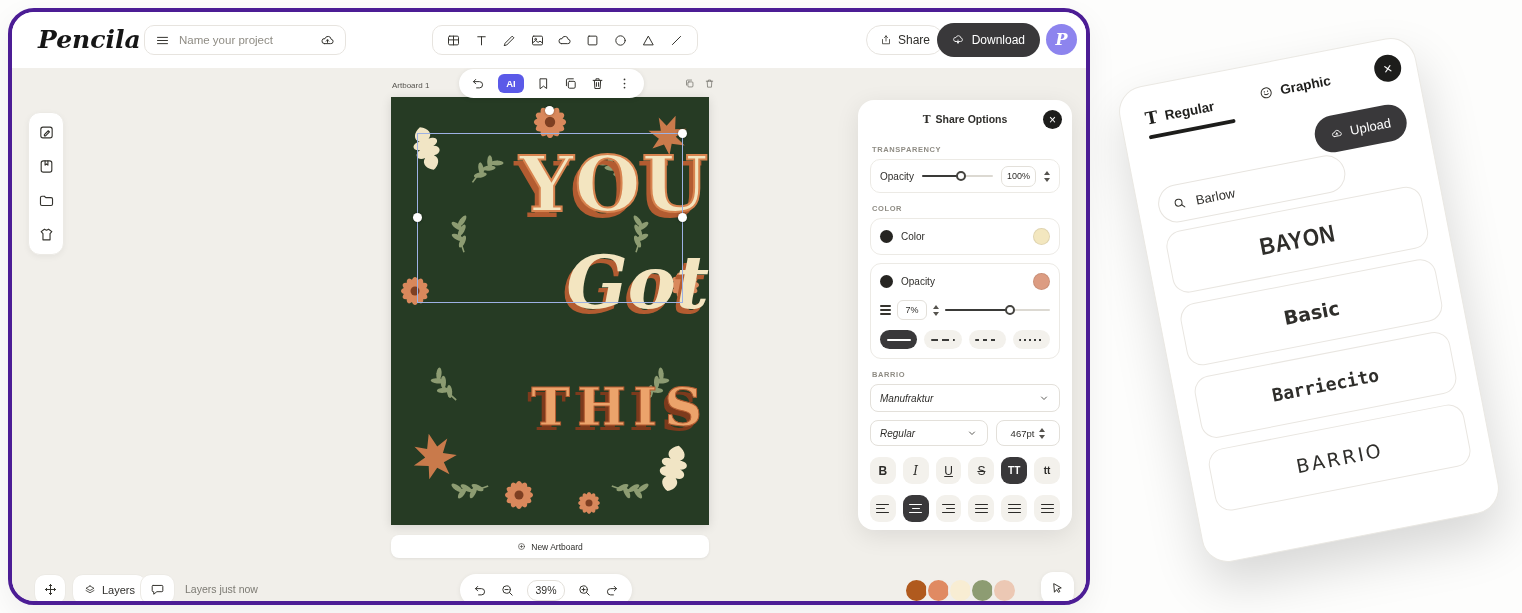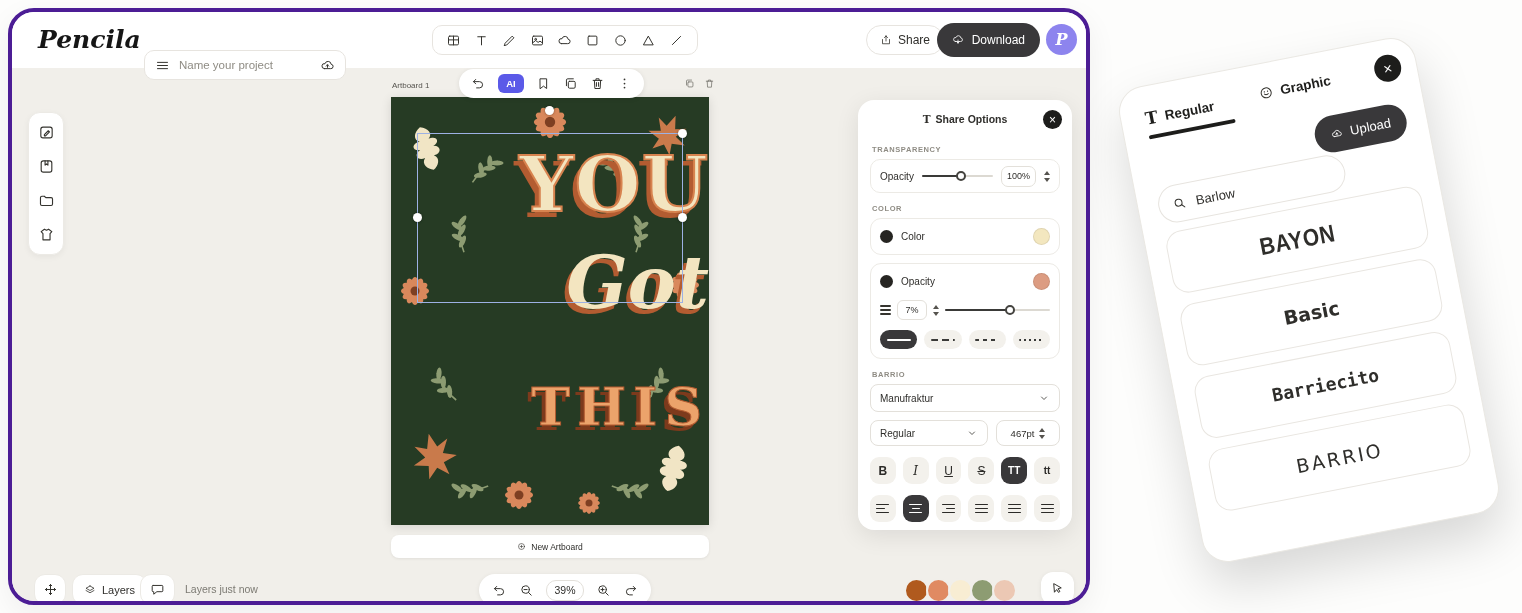--- a/index.html
+++ b/index.html
@@ -18,21 +18,21 @@
   
   .app-window { position:absolute; left:8px; top:8px; width:1082px; height:597px;
     background:#fff; border:4px solid #4c1d95; border-radius:26px; overflow:hidden;
     box-shadow:0 10px 30px rgba(0,0,0,.06); }
 
   .topbar { position:absolute; left:0; top:0; right:0; height:56px; background:#fff; z-index:6; }
   .logo { position:absolute; left:26px; top:13px; font-family:"DejaVu Serif", serif;
     font-style:italic; font-weight:bold; font-size:25px; color:#161616; }
   .project-field { position:absolute; left:132px; top:13px; width:202px; height:30px;
     border:1px solid #e7e4df; border-radius:10px; background:#fff;
-    display:flex; align-items:center; gap:9px; padding:0 10px;margin-top:25px; }
+    display:flex; align-items:center; gap:9px; padding:0 10px; }
   .project-field input { flex:1; border:none; outline:none; background:transparent;
     font-size:11.5px; color:#3a3a38; font-family:inherit; min-width:0; }
   input::placeholder { color:#8f8c84; }
 
   .shape-toolbar { position:absolute; left:420px; top:13px; width:266px; height:30px;
     border:1px solid #e7e4df; border-radius:10px; background:#fff;
     display:flex; align-items:center; justify-content:space-evenly; }
   .icon-btn { display:flex; align-items:center; justify-content:center; cursor:pointer; }
 
   .share-btn { position:absolute; right:142px; top:13px; height:30px; padding:0 13px;
@@ -89,21 +89,21 @@
   .corner-tool, .comment-btn { position:absolute; top:506px; width:32px; height:31px;
     background:#fff; border:1px solid #eceae5; border-radius:11px;
     display:flex; align-items:center; justify-content:center; cursor:pointer; }
   .corner-tool { left:22px; }
   .comment-btn { left:128px; width:35px; }
   .layers-btn { position:absolute; left:60px; top:506px; height:31px; padding:0 11px;
     background:#fff; border:1px solid #eceae5; border-radius:11px;
     display:flex; align-items:center; gap:6px; font-size:11px; cursor:pointer; }
   .saved-text { position:absolute; left:173px; top:515px; font-size:10.5px; color:#7c7a73; }
 
-  .zoom-bar { position:absolute; left:467px; top:506px; height:32px; padding:0 13px;
+  .zoom-bar { position:absolute; left:448px; top:506px; height:32px; padding:0 13px;
     background:#fff; border-radius:16px; box-shadow:0 1px 5px rgba(0,0,0,.07);
     display:flex; align-items:center; gap:12px; }
   .zoom-level { min-width:38px; height:21px; border:1px solid #e3e0da; border-radius:10px;
     display:flex; align-items:center; justify-content:center; font-size:10.5px; cursor:pointer; }
 
   .palette { position:absolute; left:892px; top:510px; display:flex; }
   .swatch { width:25px; height:25px; border-radius:50%; border:2px solid #f1efea;
     margin-left:-3px; cursor:pointer; }
   .swatch:first-child { margin-left:0; }
   .picker-btn { position:absolute; left:1029px; top:504px; width:33px; height:33px;
@@ -148,21 +148,21 @@
   .dash-row { display:flex; gap:7px; margin-top:10px; }
   .dash-btn { flex:1; height:19px; border-radius:10px; background:#f3f1ec;
     display:flex; align-items:center; justify-content:center; cursor:pointer; }
   .dash-btn.sel { background:#39383a; }
   .dl { height:2px; width:24px; border-radius:1px; }
   .dl.solid { background:#fff; }
   .dl.d1 { background:repeating-linear-gradient(90deg,#3a3a38 0 7px,transparent 7px 11px); }
   .dl.d2 { background:repeating-linear-gradient(90deg,#3a3a38 0 4px,transparent 4px 8px); }
   .dl.d3 { background:repeating-linear-gradient(90deg,#3a3a38 0 2px,transparent 2px 5px); }
   .select { border:1px solid #e3e0da; border-radius:8px; height:28px; padding:0 9px;
-    display:flex; align-items:center; justify-content:space-between; font-size:10px; cursor:pointer; }
+    display:flex; align-items:center; justify-content:space-between; font-size:10px; cursor:pointer;font-style:italic; }
   .fmt-row2 { display:flex; gap:8px; margin-top:8px; }
   .weight-select { flex:1; height:26px; }
   .size-box { width:64px; height:26px; border:1px solid #e3e0da; border-radius:8px;
     display:flex; align-items:center; justify-content:center; gap:5px; font-size:9.5px; }
   .style-row, .align-row { display:flex; gap:7px; margin-top:11px; }
   .fmt-btn { width:27px; height:27px; border-radius:9px; background:#f3f1ec; cursor:pointer;
     display:flex; align-items:center; justify-content:center; font-size:12px; color:#2c2b28; }
   .fmt-btn.b { font-weight:bold; }
   .fmt-btn.i { font-style:italic; font-family:"DejaVu Serif", serif; }
   .fmt-btn.u { text-decoration:underline; }

